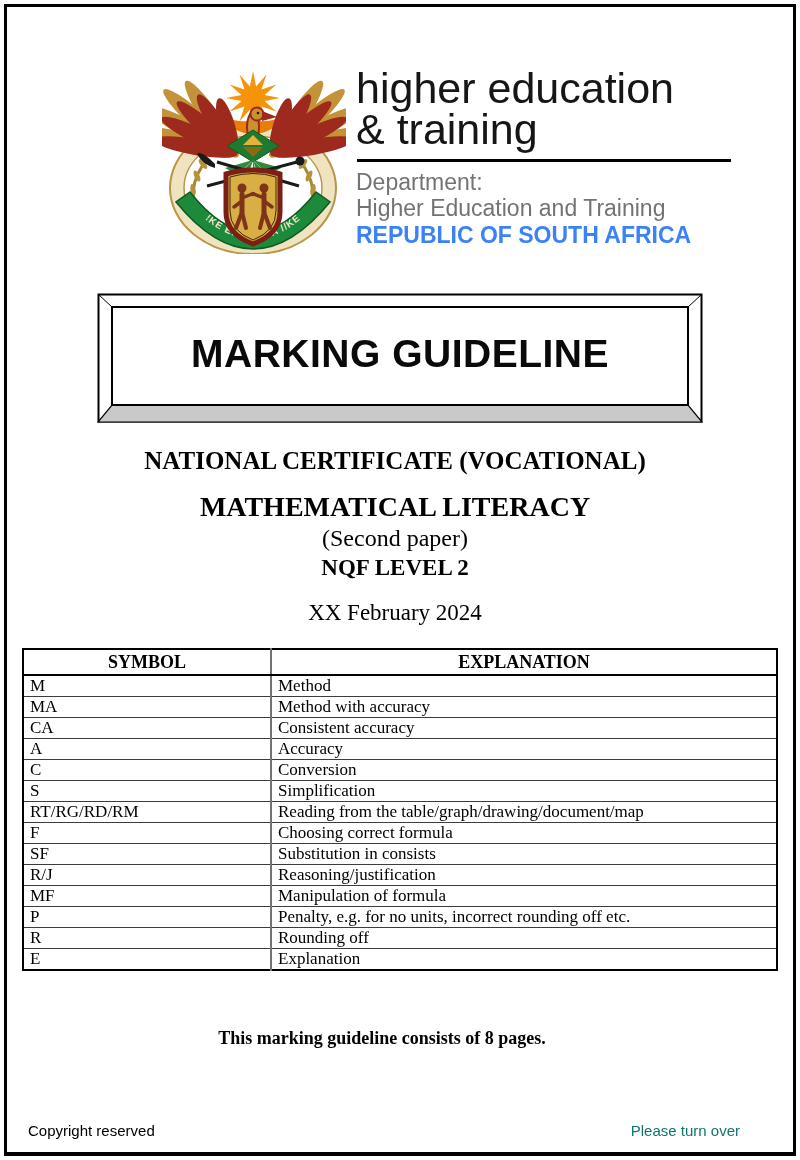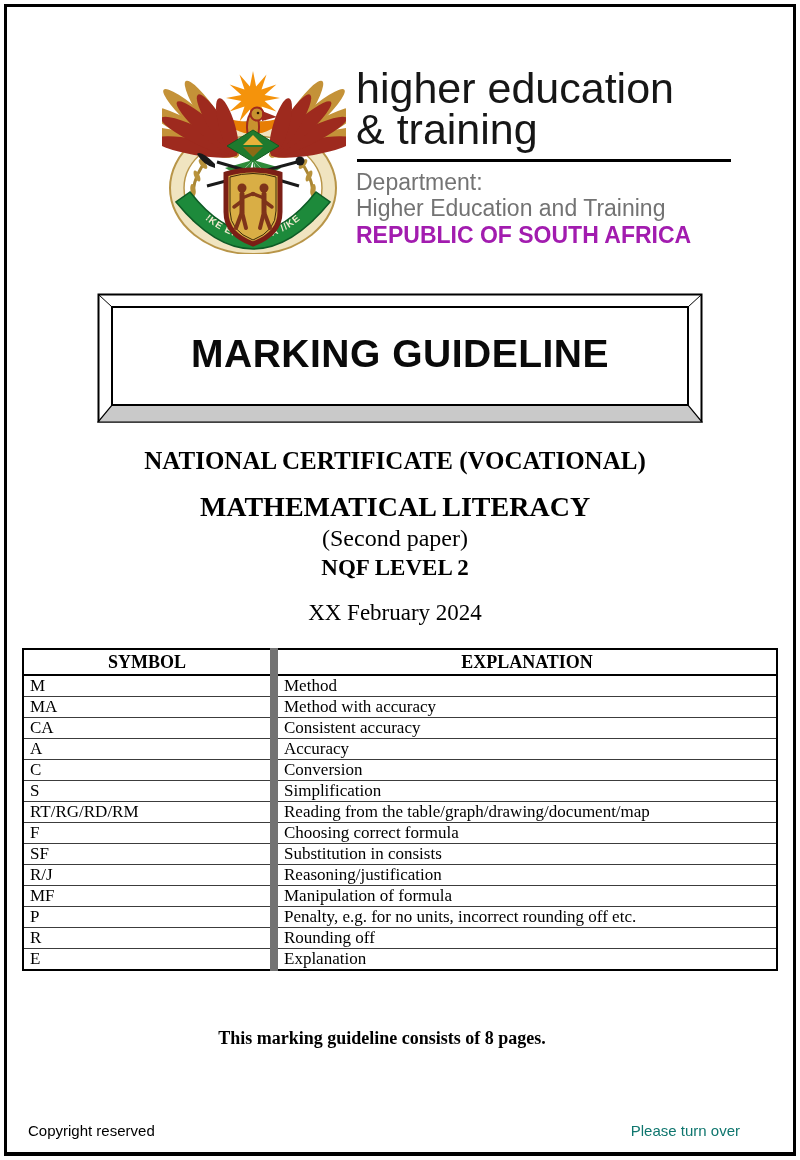--- a/index.html
+++ b/index.html
@@ -9,21 +9,21 @@
   }
   .page-frame{position:absolute;inset:4px;border:3px solid #000;border-bottom-width:4px;pointer-events:none;}
 
   
   .logo-row{position:absolute;top:64px;left:162px;display:flex;align-items:flex-start;}
   .arms{width:184px;height:190px;display:block;}
   .logo-text{margin-left:10px;padding-top:4px;font-family:"Liberation Sans",sans-serif;}
   .brand{font-size:43px;line-height:0.95;letter-spacing:0px;font-weight:normal;color:#161616;}
   .brand-rule{width:374px;border:0;border-top:3px solid #000;margin:9px 0 7px 1px;}
   .dept{font-size:23px;line-height:1.15;color:#737373;}
-  .country{font-size:23px;line-height:1.15;font-weight:bold;color:#a21caf;}
+  .country{font-size:23px;line-height:1.15;font-weight:bold;color:#3b82f6;}
 
   
   .title-box{position:absolute;left:97px;top:293px;width:606px;height:130px;}
   .title-box svg{position:absolute;inset:0;width:100%;height:100%;}
   .title-label{
     position:absolute;left:15px;right:15px;top:14px;bottom:22px;
     display:flex;align-items:center;justify-content:center;
     font-family:"Liberation Sans",sans-serif;font-weight:bold;font-size:39px;letter-spacing:0.5px;color:#0a0a0a;
   }
 
@@ -37,21 +37,21 @@
 
   
   table.symbol-table{
     position:absolute;top:648px;left:22px;width:756px;
     border-collapse:collapse;border:2px solid #000;table-layout:fixed;
   }
   .symbol-table th{
     border-bottom:2px solid #000;font-size:18px;font-weight:bold;text-align:center;
     height:24px;padding:0 4px;
   }
-  .symbol-table th:first-child,.symbol-table td:first-child{width:238px;border-right:8px solid #737373;}
+  .symbol-table th:first-child,.symbol-table td:first-child{width:238px;border-right:2px solid #737373;}
   .symbol-table td{
     border-top:1px solid #3c3c3c;font-size:17px;line-height:18px;height:18px;padding:1px 6px 1px 6px;
     white-space:nowrap;overflow:hidden;
   }
 
   
   .page-note{position:absolute;top:1028px;left:0;width:764px;text-align:center;font-weight:bold;font-size:18px;}
   .footer-left{position:absolute;left:28px;top:1122px;font-family:"Liberation Sans",sans-serif;font-size:15px;color:#000000;}
   .footer-right{position:absolute;right:60px;top:1122px;font-family:"Liberation Sans",sans-serif;font-size:15px;color:#0f766e;}
 </style>

